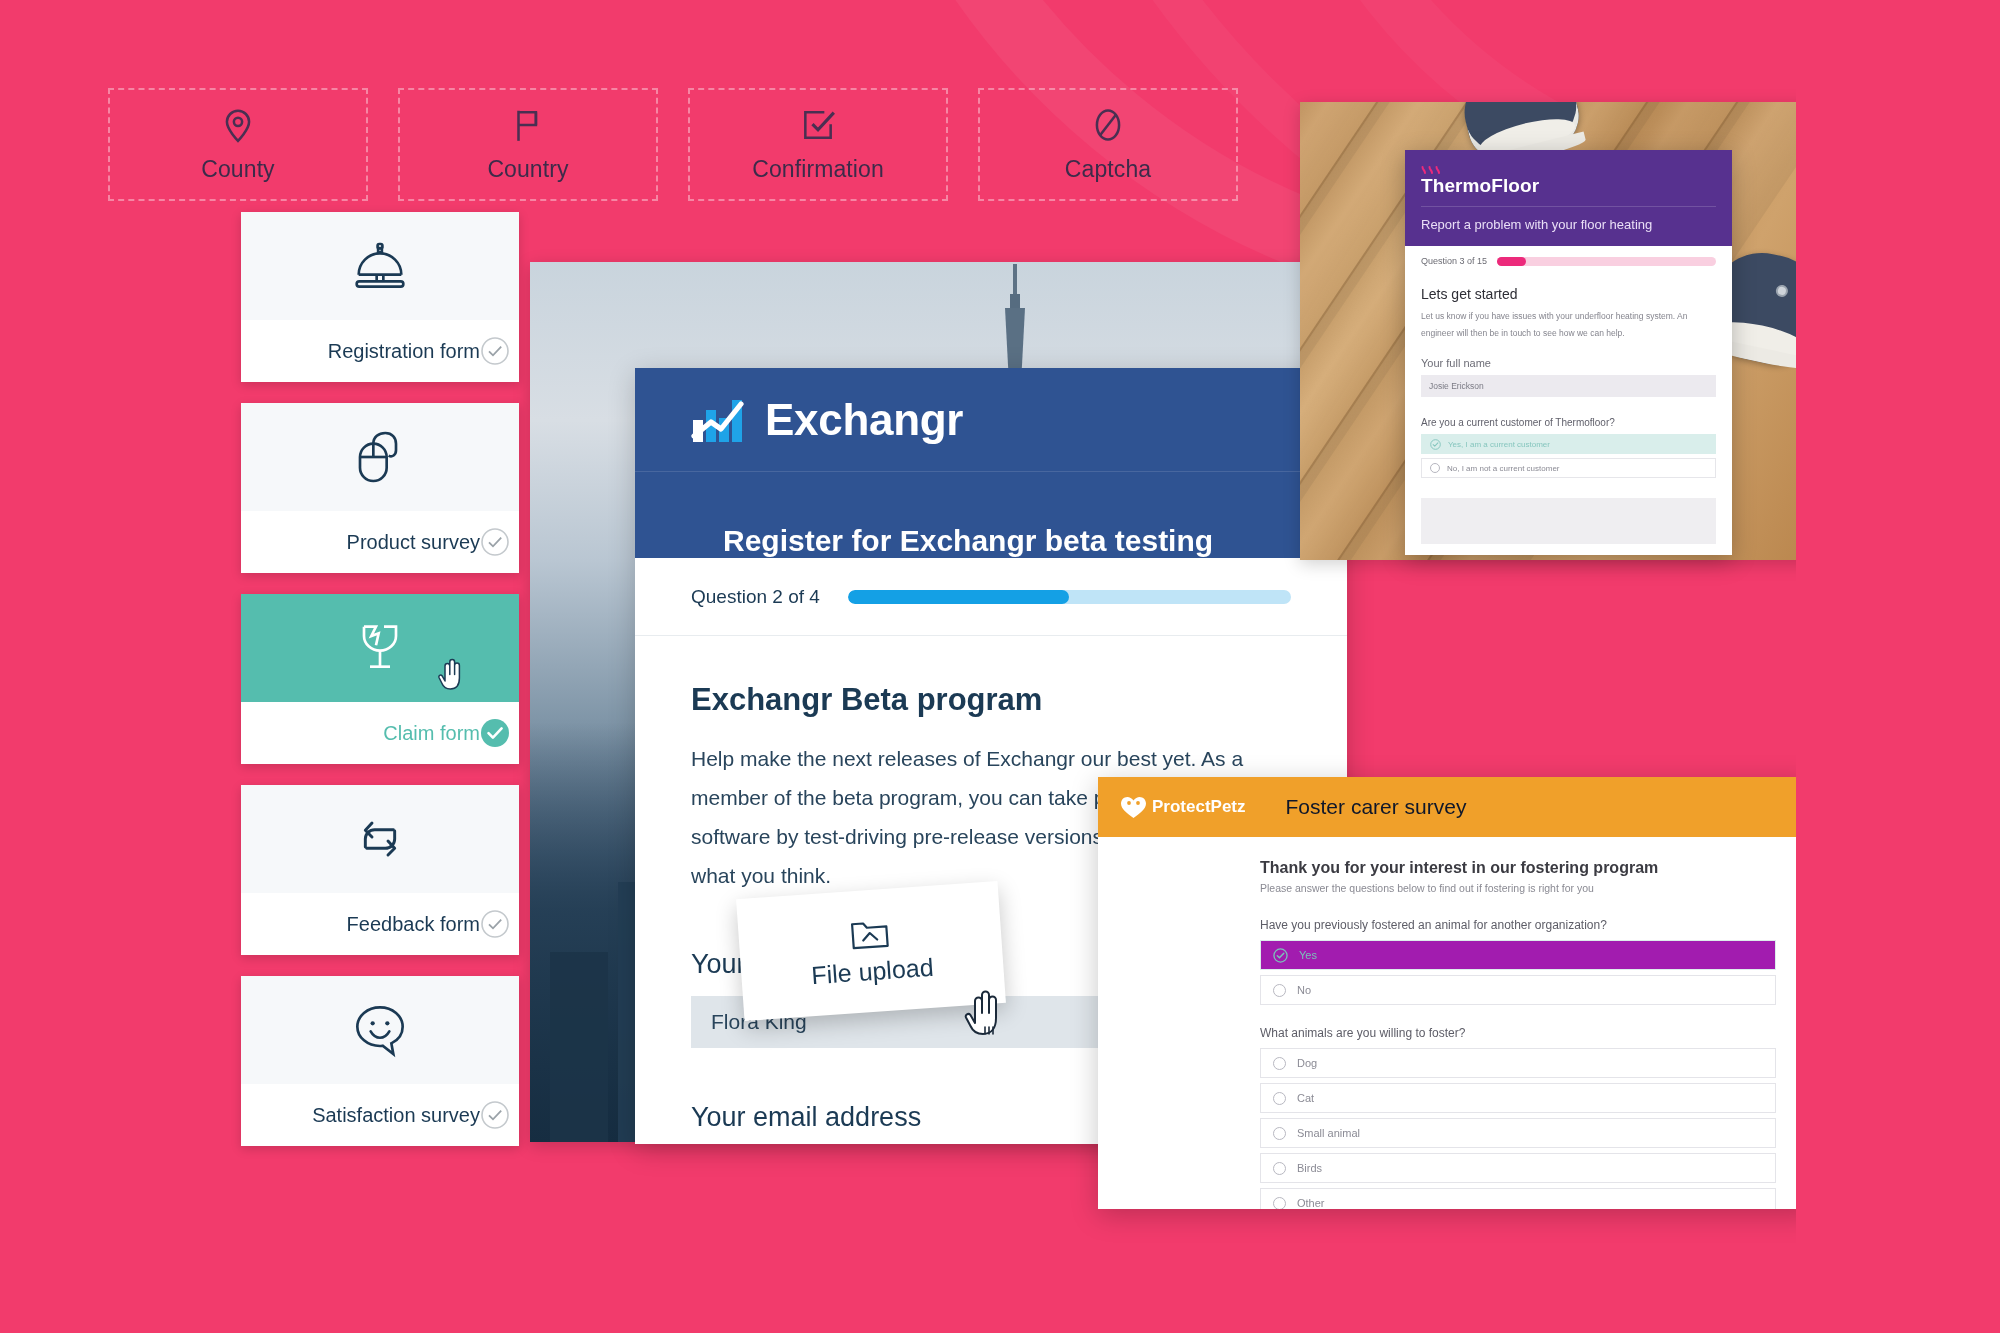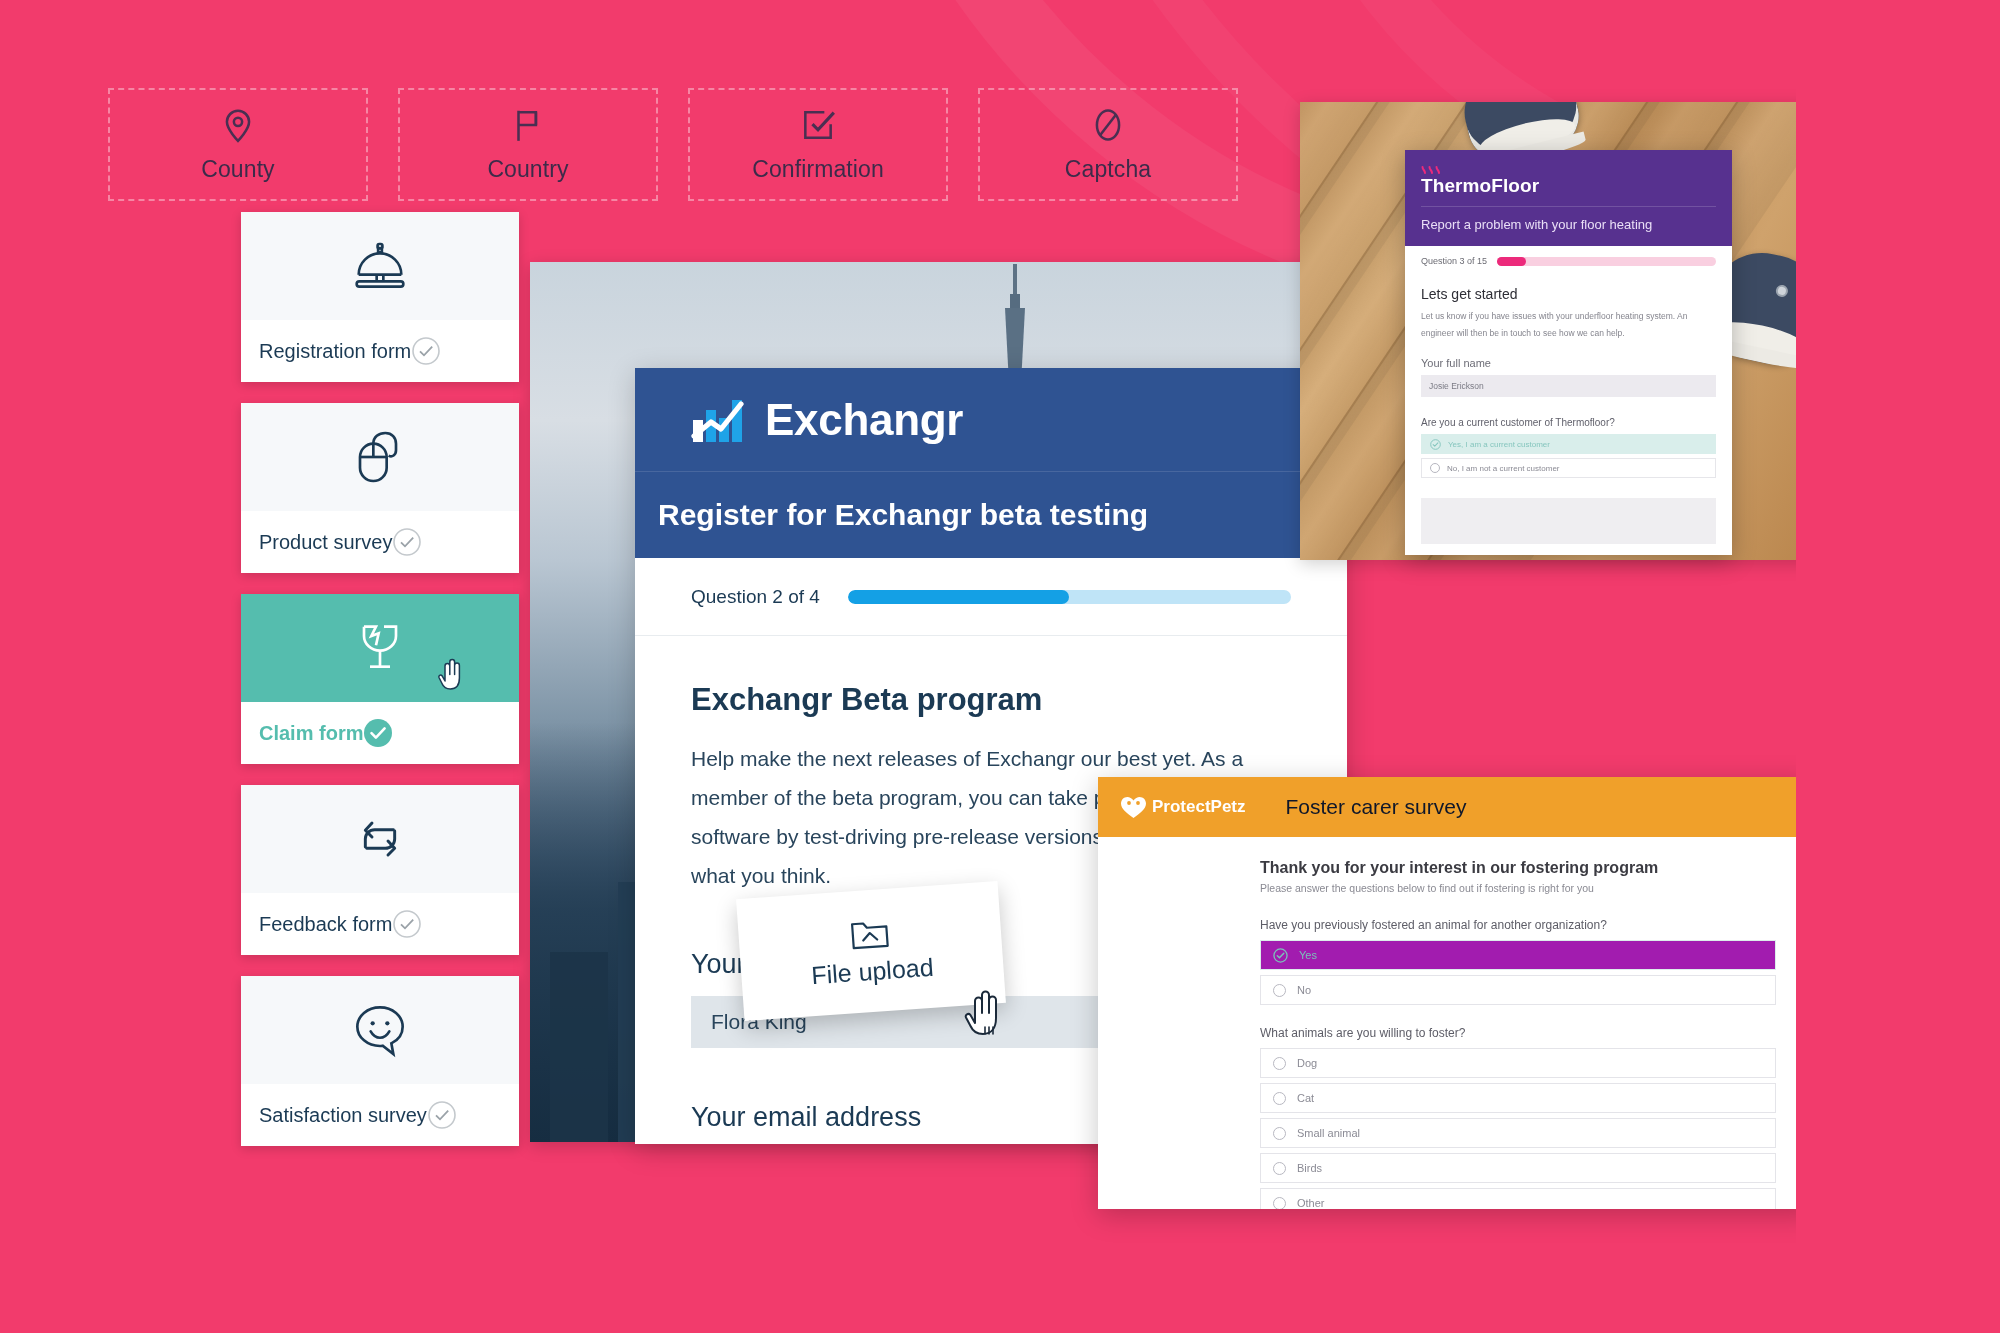--- a/index.html
+++ b/index.html
@@ -52,28 +52,28 @@
     margin-bottom: 21px;
     overflow: hidden;
   }
   .card .art {
     height: 108px; background: #f6f8fa;
     display: flex; align-items: center; justify-content: center;
   }
   .card .art svg { width: 64px; height: 64px; }
   .card .row {
     height: 62px; background: #fff;
-    display: flex; align-items: center; justify-content: flex-start;
-    padding: 0 18px;
+    display: flex; align-items: center; justify-content: flex-end;
+    padding: 0 9px;
   }
   .card .row .cl { font-size: 20px; color: #1b3a54; }
   .chk { width: 30px; height: 30px; }
   .card.active .art { background: #55bdae; }
   .card.active .art svg { stroke: #ffffff; }
-  .card.active .row .cl { color: #55bdae; font-weight: bold; }
+  .card.active .row .cl { color: #55bdae; }
 
   
   .cityphoto {
     position: absolute; left: 530px; top: 262px;
     width: 806px; height: 880px;
     background:
       linear-gradient(180deg,#c9d4dd 0%,#d8dee4 18%,#b9c6d2 34%,#8096a8 52%,#46607a 72%,#24435e 100%);
     overflow: hidden;
     box-shadow: 0 4px 16px rgba(0,0,0,.18);
   }
@@ -98,21 +98,21 @@
     box-shadow: 0 6px 26px rgba(0,0,0,.20);
     overflow: hidden;
   }
   .ex-head { background: #2f5392; }
   .ex-brandrow {
     height: 104px; display: flex; align-items: center; gap: 20px;
     padding: 0 56px; border-bottom: 1px solid rgba(255,255,255,.12);
   }
   .ex-logo { width: 54px; height: 48px; }
   .ex-brand { font-size: 44px; color: #fff; font-weight: bold; letter-spacing: -.3px; }
-  .ex-subrow { height: 86px; display: flex; align-items: center; padding: 0 23px; }
+  .ex-subrow { height: 86px; display: flex; align-items: flex-end; padding: 0 88px; }
   .ex-sub { font-size: 30px; color: #fff; font-weight: bold; }
   .ex-progrow {
     height: 78px; display: flex; align-items: center; gap: 28px; padding: 10px 56px;
     border-bottom: 1px solid #e8ecef;
   }
   .ex-qlabel { font-size: 19px; color: #1b3a54; white-space: nowrap; }
   .ex-bar { flex: 1; height: 14px; border-radius: 7px; background: #bfe4f7; position: relative; overflow: hidden; }
   .ex-bar i { position: absolute; left: 0; top: 0; height: 100%; border-radius: 7px; background: #14a0e5; }
   .ex-body { padding: 46px 56px 0 56px; }
   .ex-h2 { font-size: 31px; color: #1b3a54; font-weight: bold; margin-bottom: 22px; }

